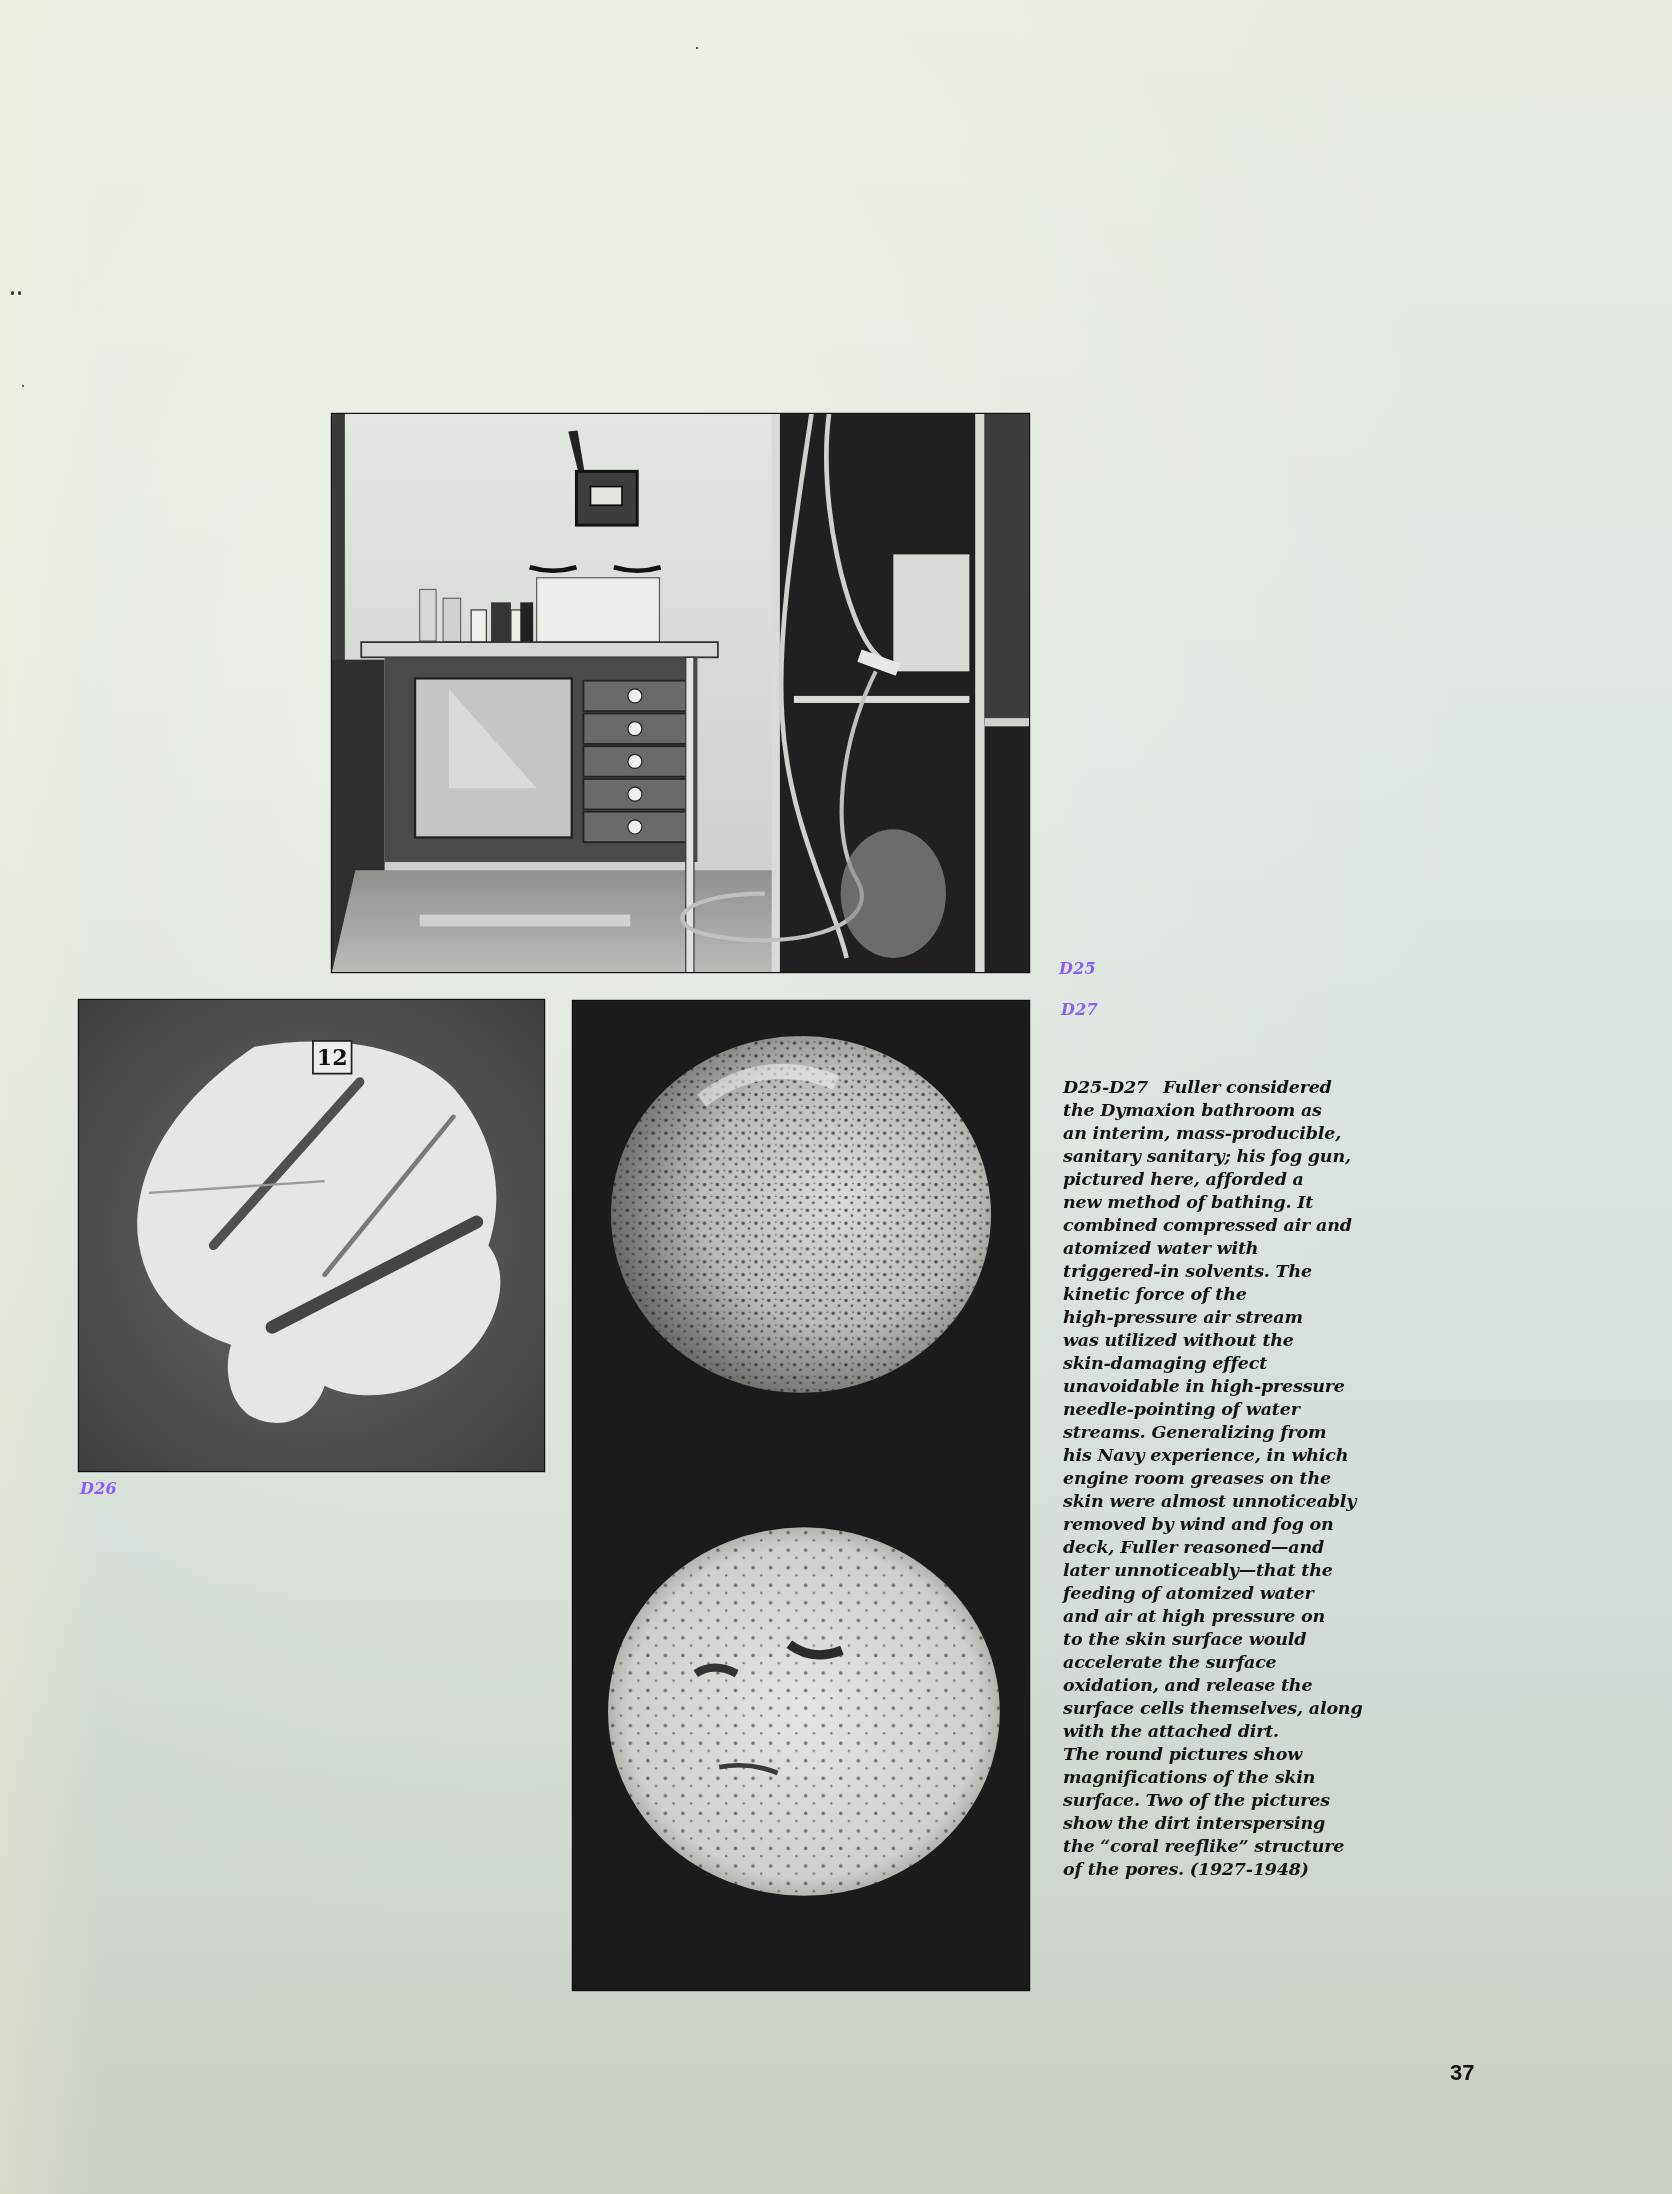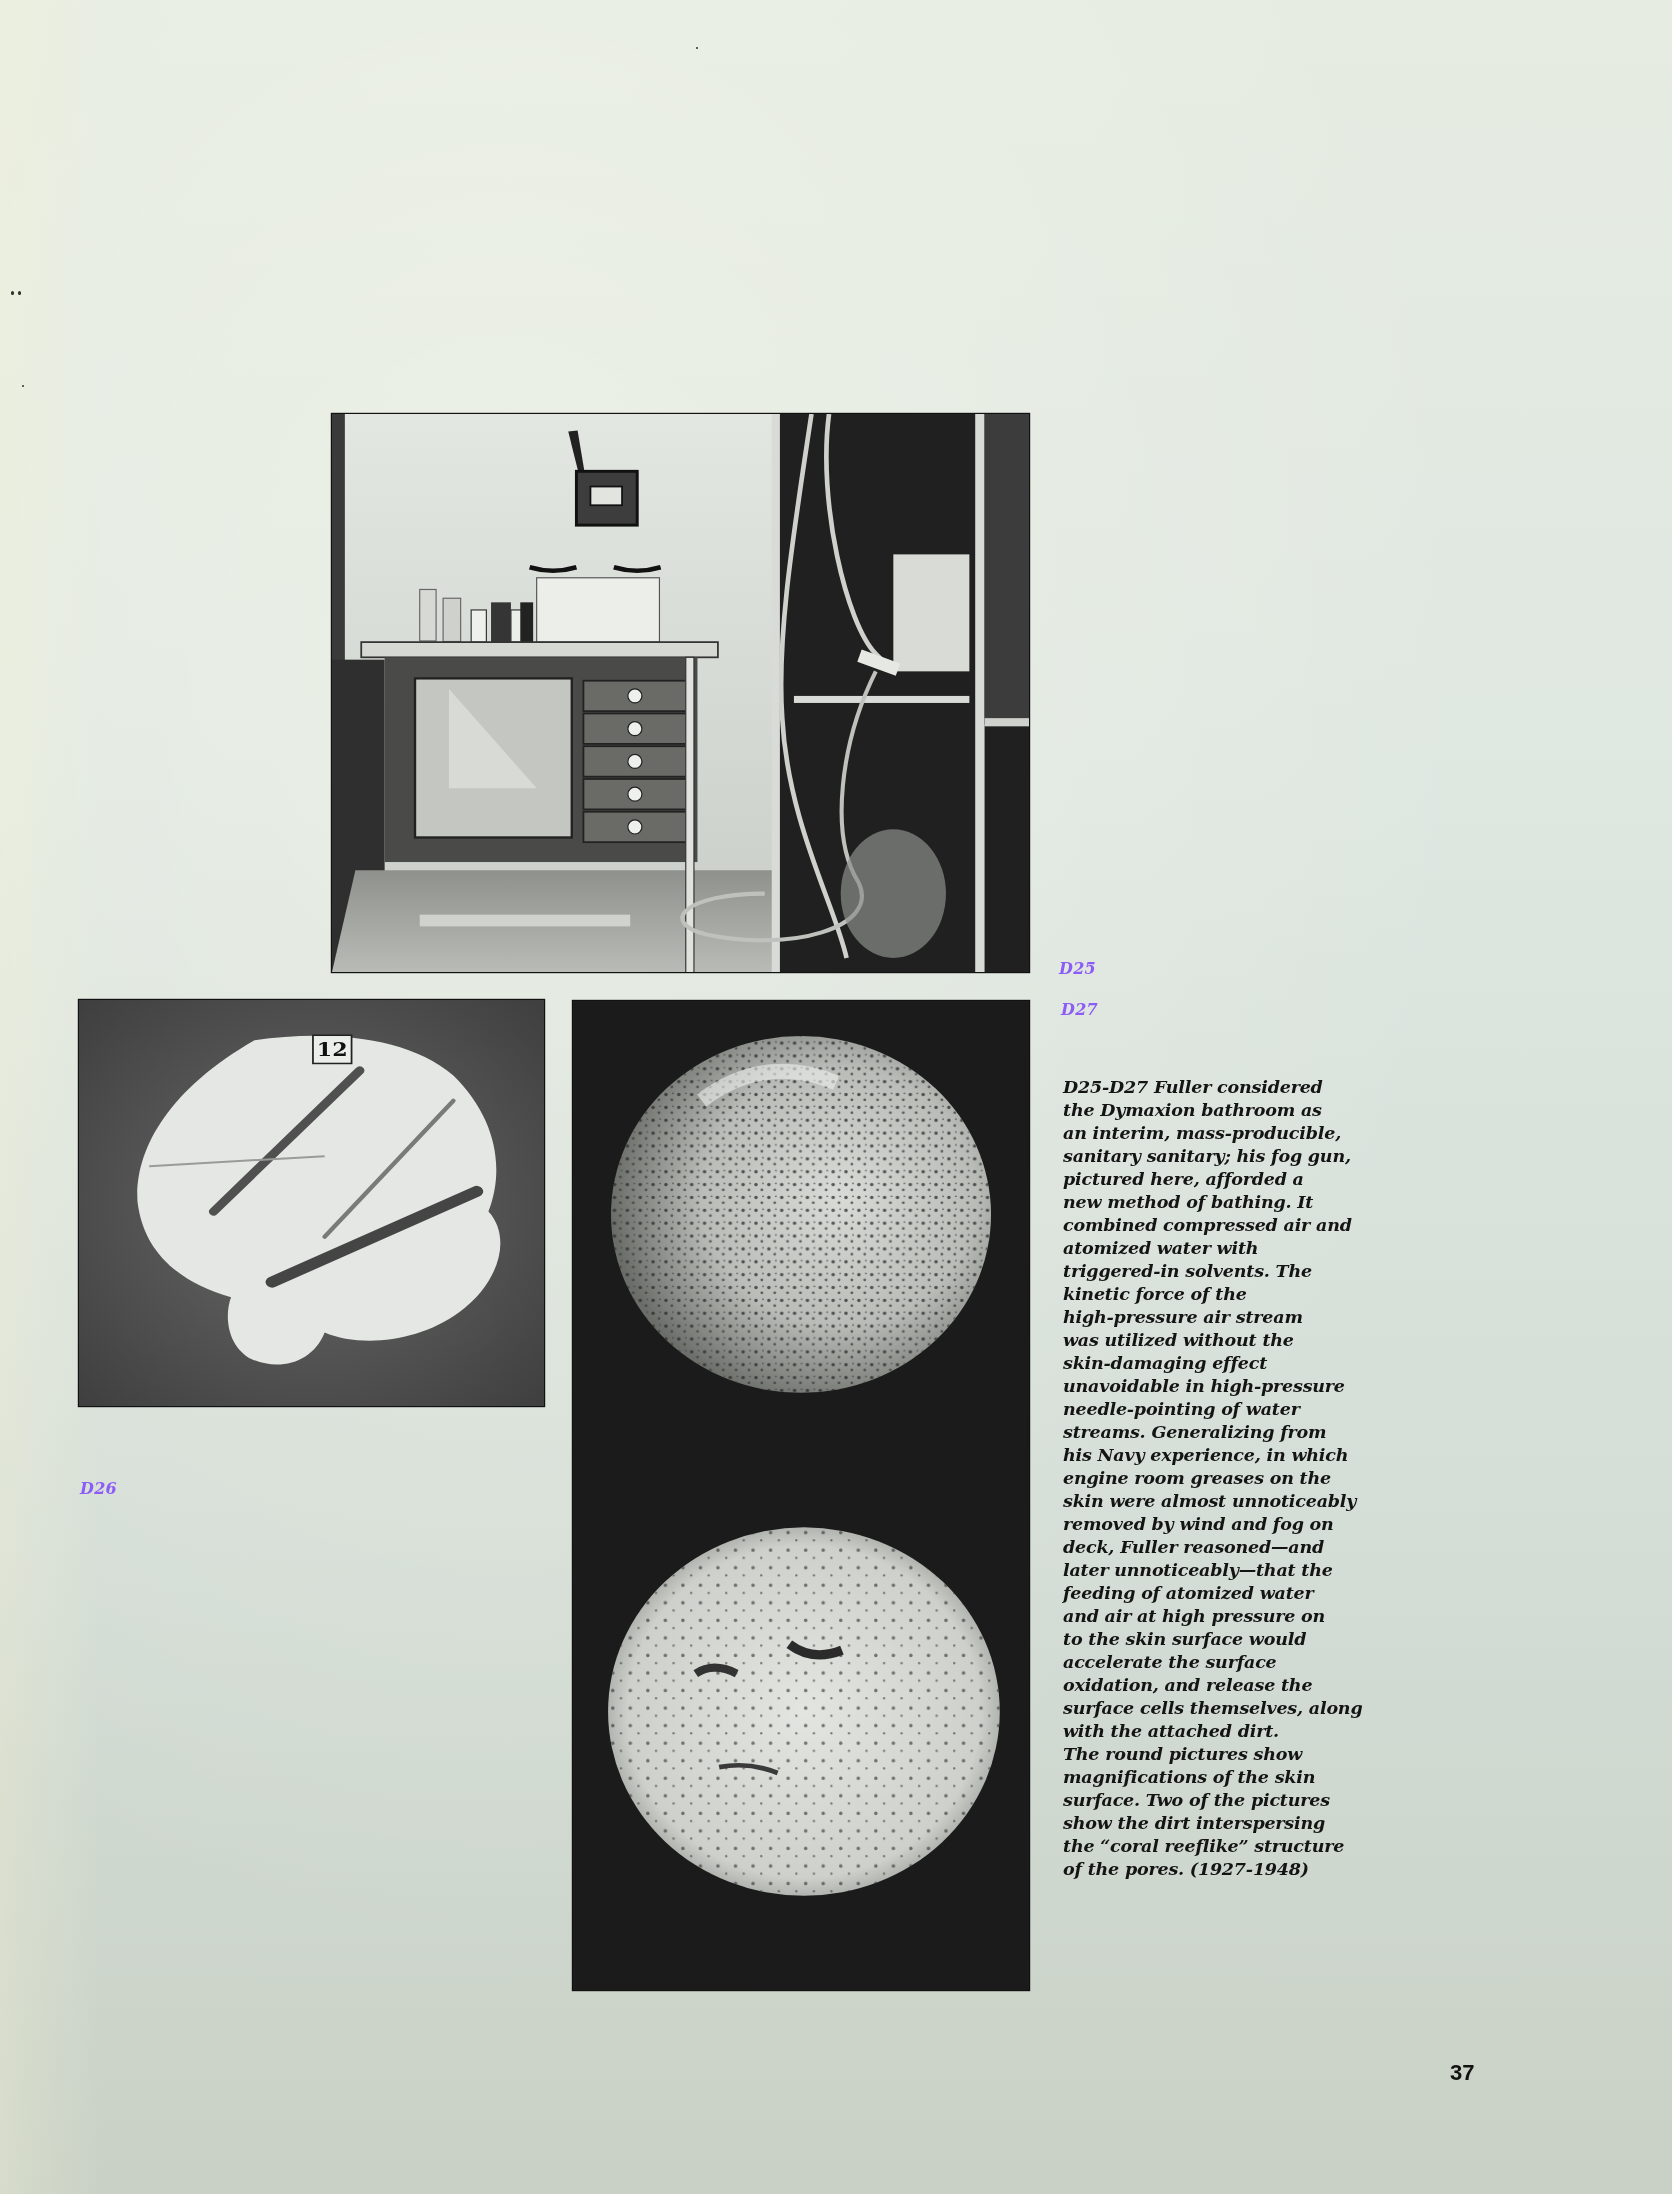--- a/index.html
+++ b/index.html
@@ -19,21 +19,21 @@
   .fig-label {
     position: absolute; font-style: italic; font-weight: bold; font-size: 16px;
     color: #8b5cf6; font-family: "DejaVu Serif", serif; letter-spacing: 0.3px;
   }
   .caption {
     position: absolute; left: 1063px; top: 1076px; width: 328px;
     font-family: "DejaVu Serif", serif; font-style: italic; font-weight: bold;
     font-size: 17.5px; line-height: 23px; color: #141414; letter-spacing: -0.2px;
   }
   .caption .line { white-space: nowrap; display: block; }
-  .caption .lead { margin-right: 6px; }
+  .caption .lead { margin-right: 15px; }
   .page-number {
     position: absolute; left: 1450px; top: 2060px;
     font-family: "Liberation Sans", sans-serif; font-weight: bold; font-size: 22px; color: #111; text-align: right;
   }
   .speck { position: absolute; background: #333; border-radius: 50%; }
 </style>
 </head>
 <body>
 
 <div class="page-shade"></div>
@@ -112,21 +112,21 @@
     <path d="M850 0 C 830 150, 880 360, 930 410 L 960 440" stroke="#cfd2cc" stroke-width="8" fill="none"></path>
     <path d="M930 440 C 870 560, 850 720, 900 800 C 940 880, 780 920, 640 890 C 560 870, 600 820, 740 820" stroke="#bfc2bc" stroke-width="7" fill="none"></path>
     <rect x="900" y="414" width="70" height="22" fill="#e6e8e3" transform="rotate(20 935 425)"></rect>
 
     <ellipse cx="960" cy="820" rx="90" ry="110" fill="#8c8e8a" opacity="0.7"></ellipse>
   </svg>
 </div>
 <div class="fig-label" style="left:1059px; top:959px;">D25</div>
 <div class="fig-label" style="left:1061px; top:1000px;text-align:center;">D27</div>
 
-<div class="photo" style="left:79px; top:1000px; width:465px; height:406px; background:#8b5cf6;">
+<div class="photo" style="left:79px; top:1000px; width:465px; height:471px; background:#8b5cf6;">
   <svg viewBox="0 0 795 806" preserveAspectRatio="none">
     <defs>
       <radialGradient id="bg26" cx="0.5" cy="0.5" r="0.7">
         <stop offset="0" stop-color="#6a6a6a"></stop>
           <stop offset="1" stop-color="#3f3f3f"></stop>
       </radialGradient>
     </defs>
     <rect width="795" height="806" fill="url(#bg26)"></rect>
     <path d="M300 80 C 420 60, 560 70, 640 150 C 710 230, 730 330, 700 420 C 740 470, 720 560, 650 620 C 580 680, 480 690, 420 660 C 400 720, 340 740, 290 710 C 250 680, 250 620, 260 590 C 170 560, 110 500, 100 400 C 95 300, 150 180, 300 80 Z" fill="#e4e7e3"></path>
     <path d="M230 420 L 480 140" stroke="#505050" stroke-width="16" stroke-linecap="round"></path>

